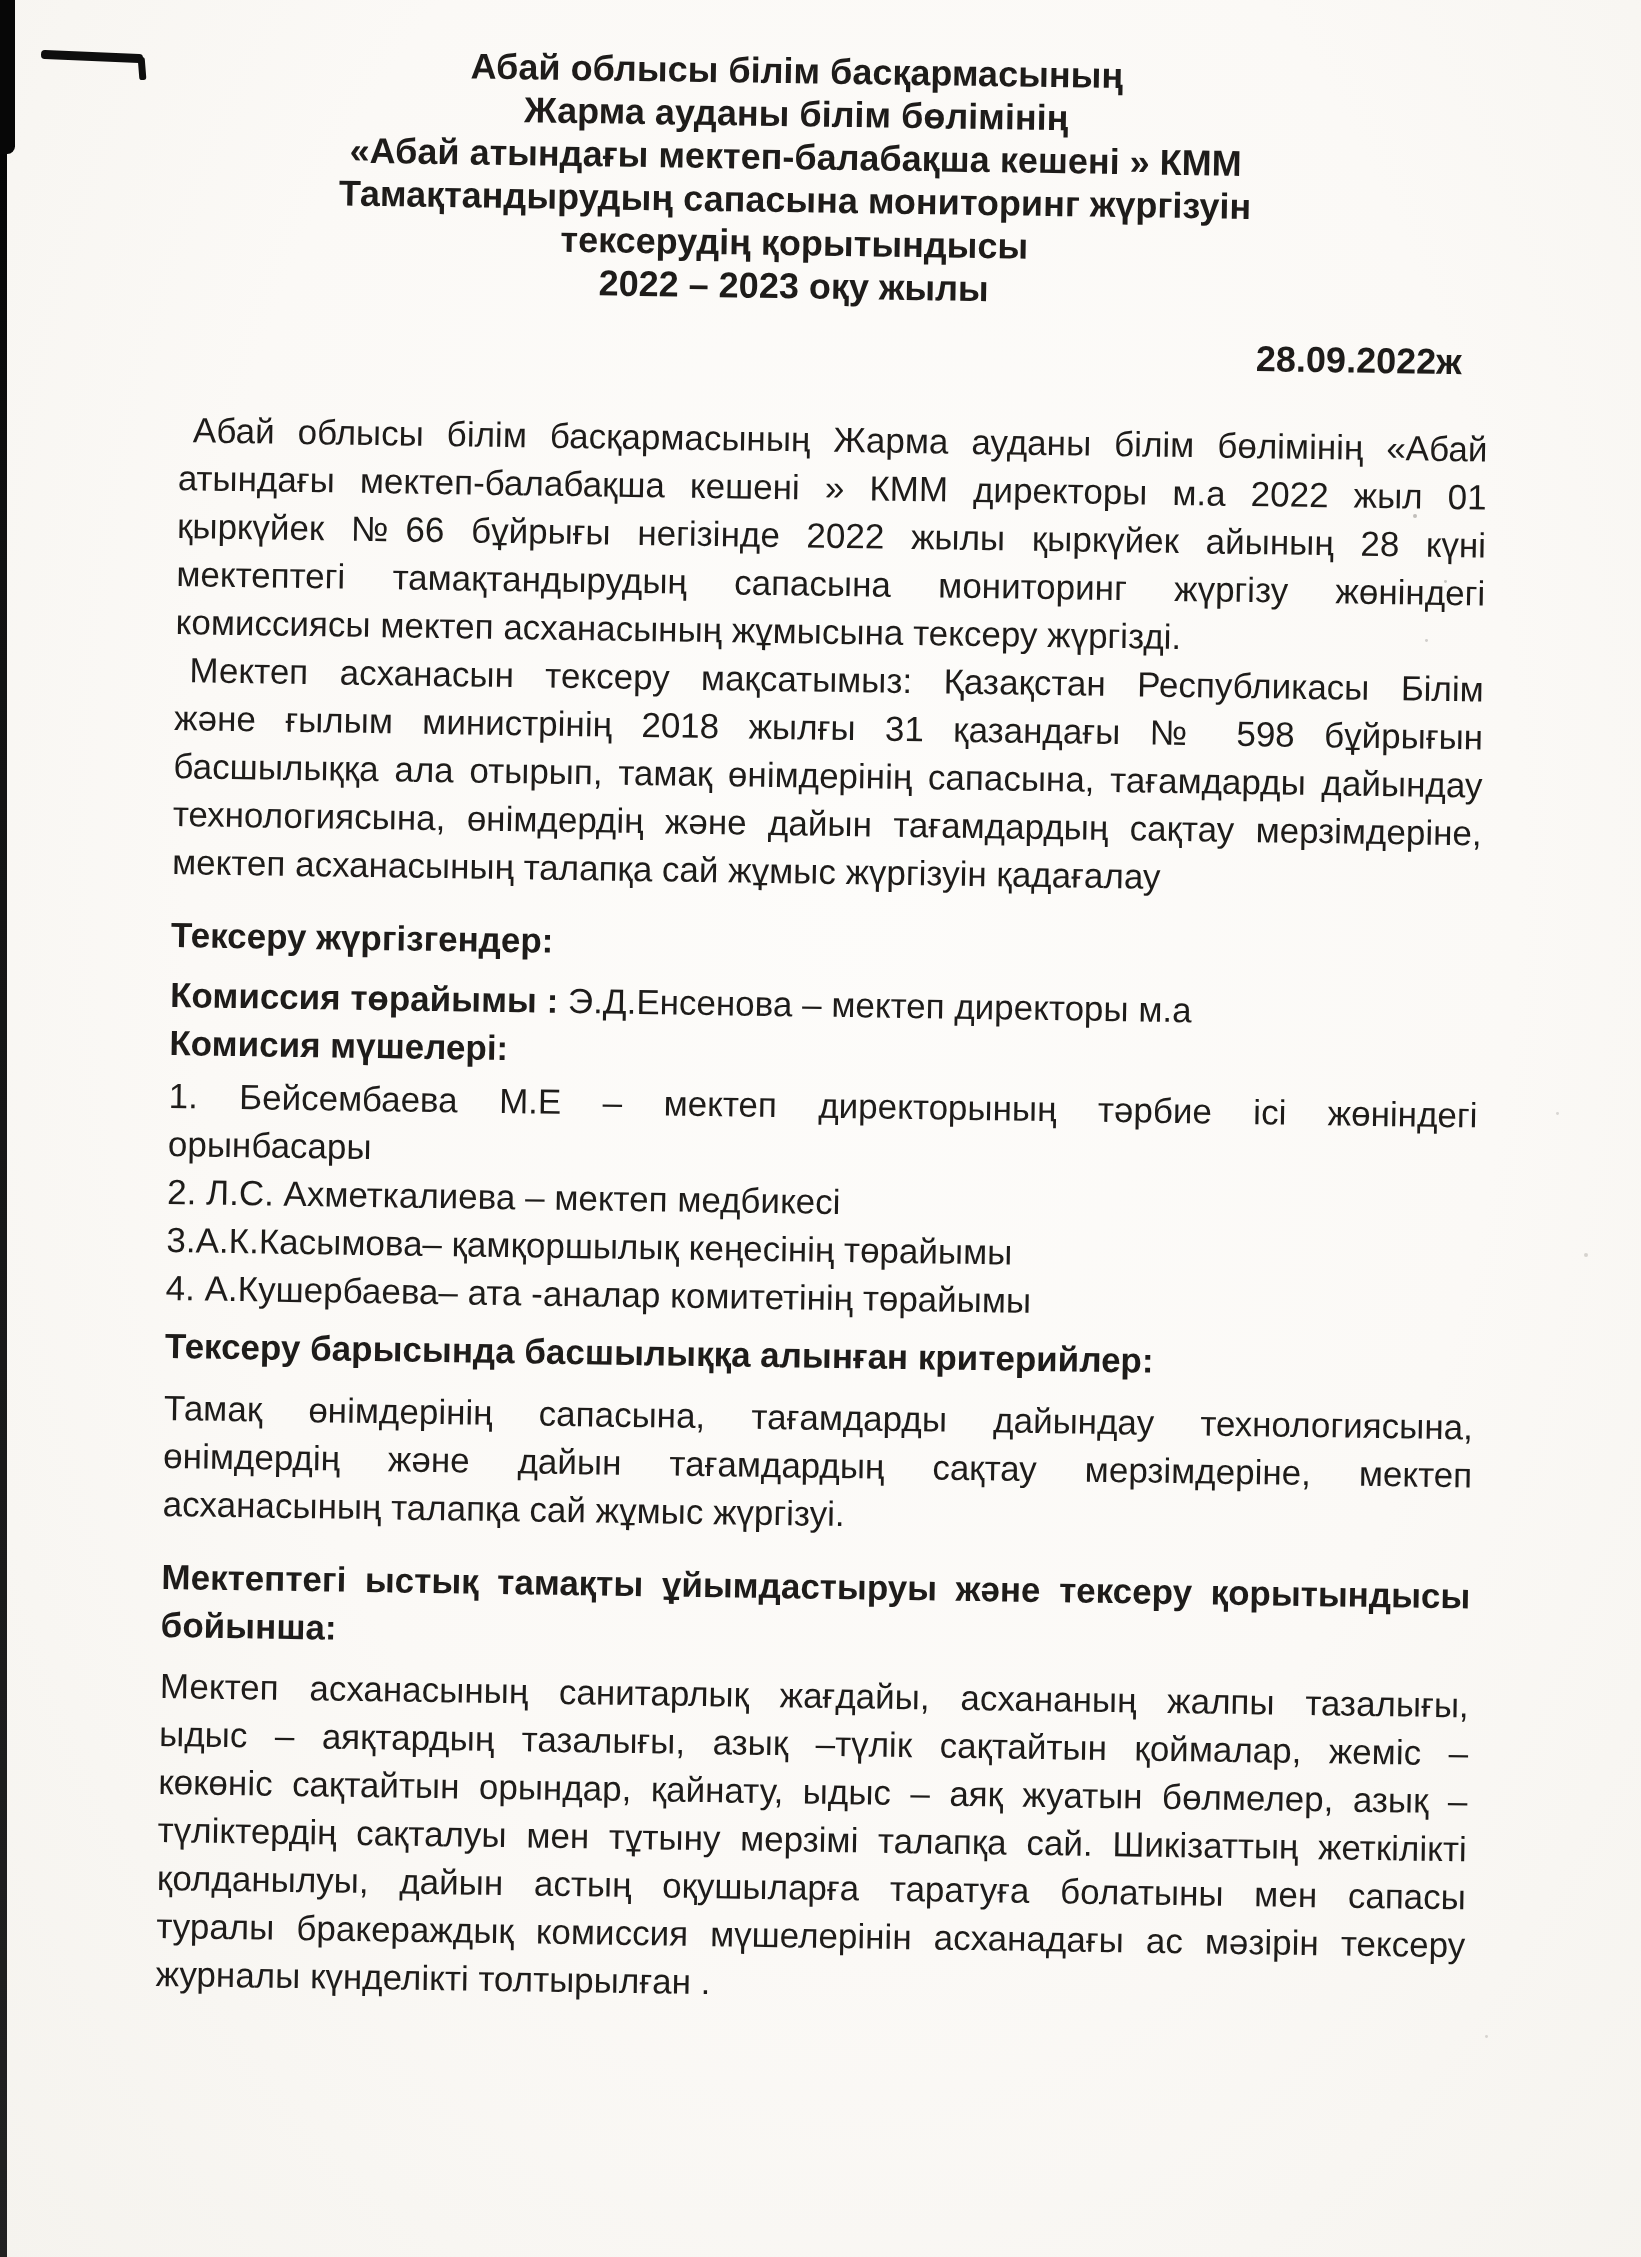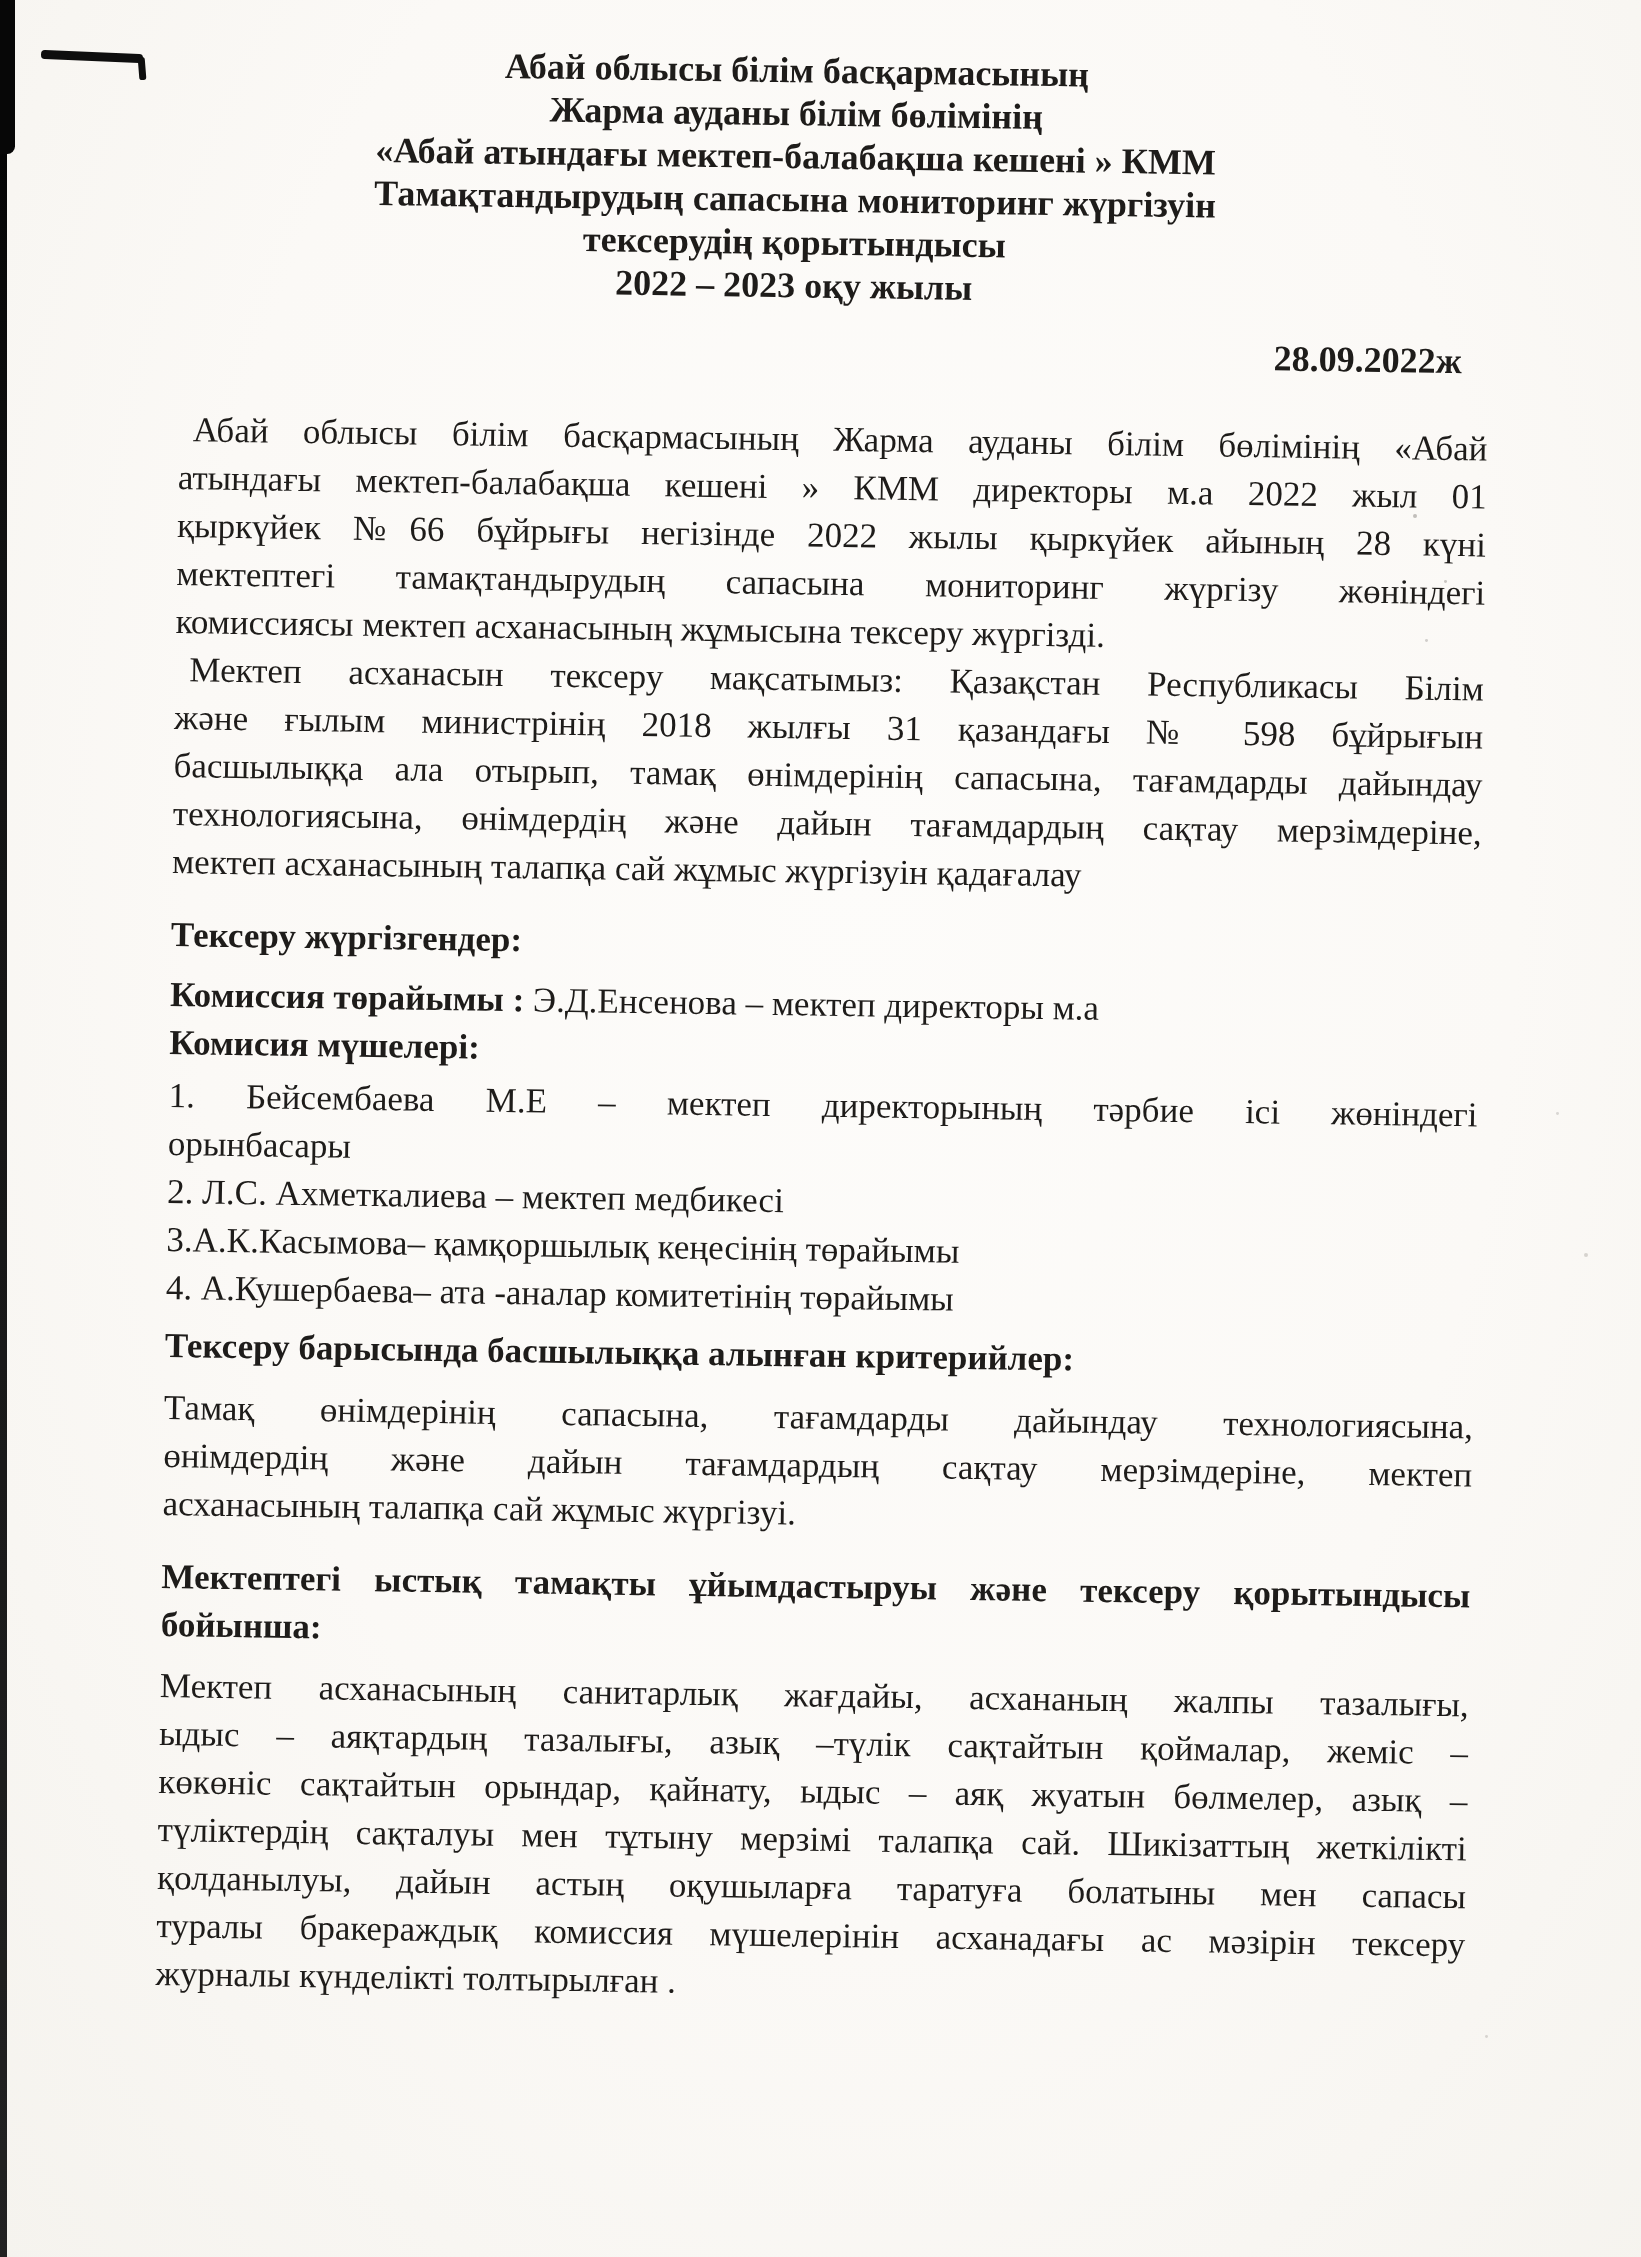--- a/index.html
+++ b/index.html
@@ -1,21 +1,21 @@
 <!DOCTYPE html>
 <html><head>
 <meta charset="utf-8">
 <style>
   html,body{margin:0;padding:0;}
   .page{
     position:relative;
     width:1641px;height:2257px;
     background:radial-gradient(ellipse at 52% 38%, #fdfcfa 0%, #fbf9f6 55%, #f5f3ee 100%);
     overflow:hidden;
-    font-family:Liberation Serif, serif;
+    font-family:Liberation Sans, sans-serif;
     color:#1e1c1a;
   }
   
   .edge-strip{position:absolute;left:0;top:0;width:6.8px;height:2257px;
     background:linear-gradient(180deg,#000 0%,#121212 25%,#1b1b1b 70%,#222 100%);}
   .corner-mark{position:absolute;left:0;top:0;width:14.5px;height:154px;background:#070707;
     border-bottom-right-radius:7.7px;}
   .pen-dash{position:absolute;left:41px;top:52px;width:102px;height:8.7px;background:#0e0e0e;
     border-radius:3.9px;transform:rotate(2.4deg);}
   .pen-dash::after{content:"";position:absolute;right:-2.9px;top:2.9px;width:6.8px;height:23px;

